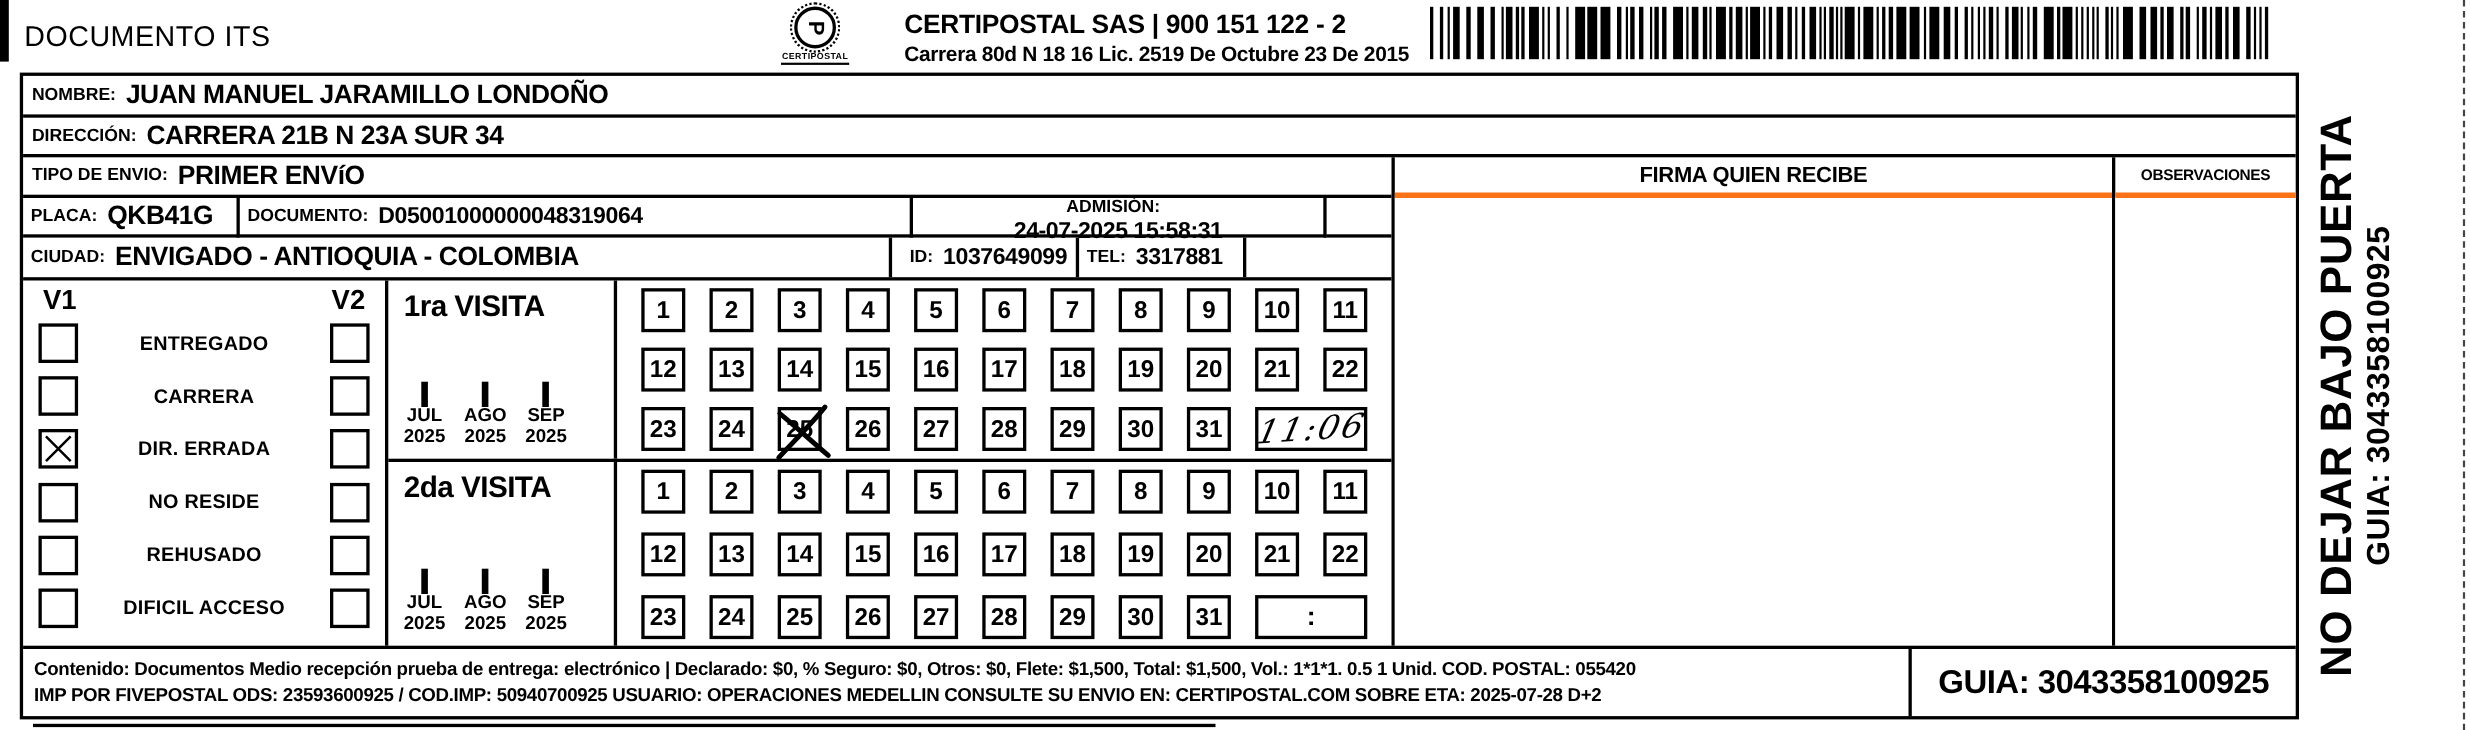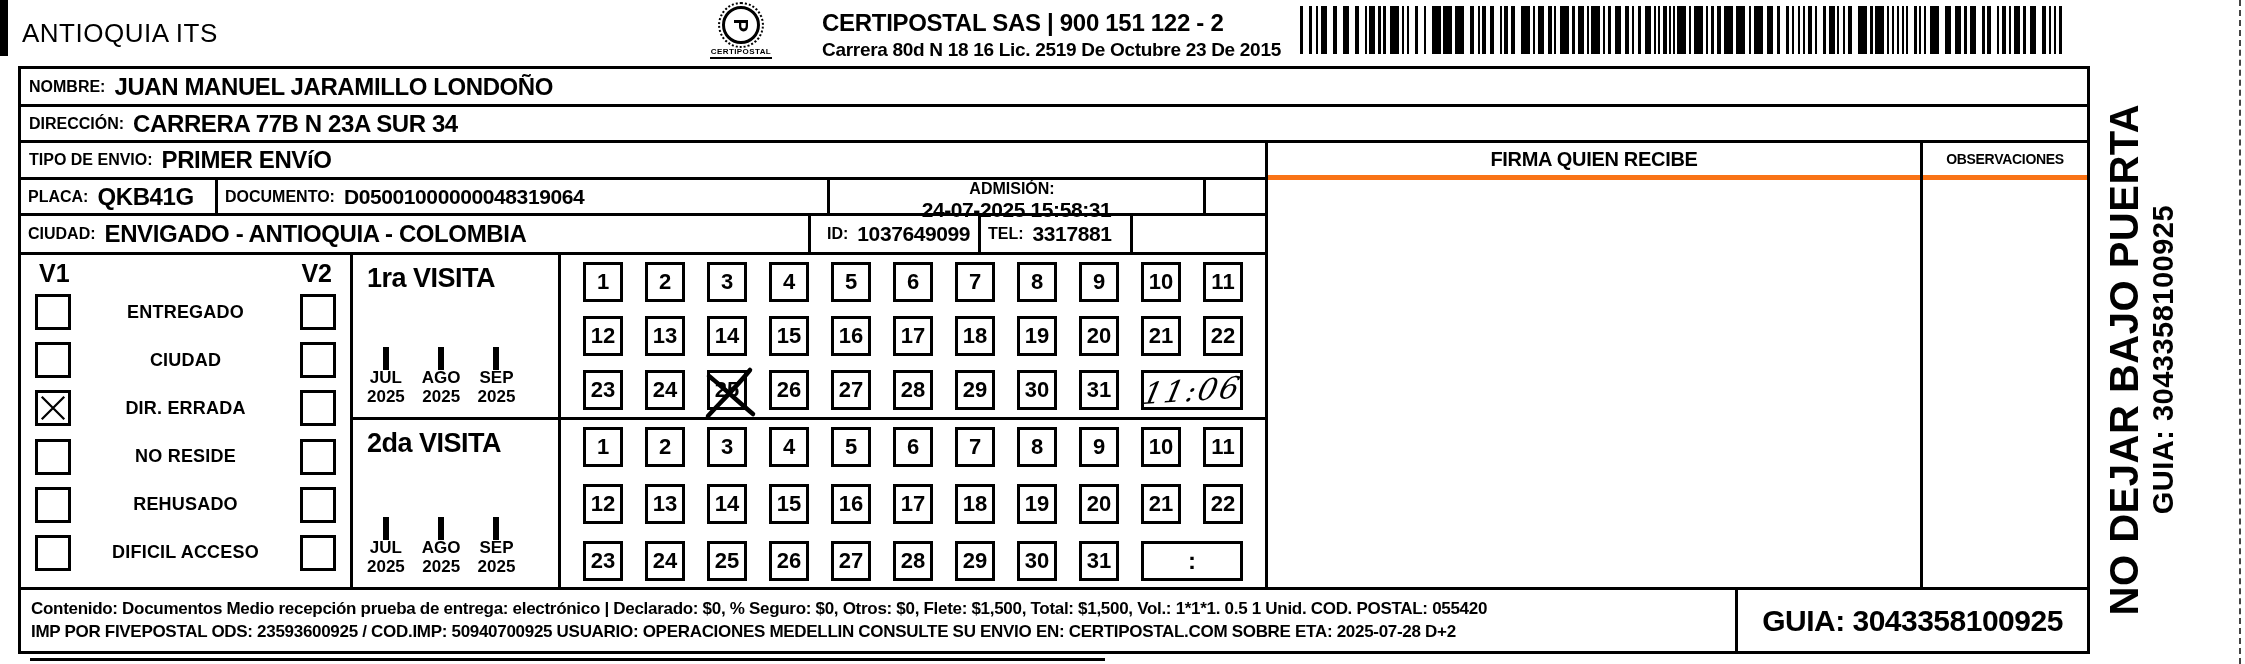--- a/index.html
+++ b/index.html
@@ -102,42 +102,42 @@
   .side-inner { transform: rotate(-90deg); white-space: nowrap; text-align: center; line-height: 1.12; }
   .side1 { font-size: 40px; font-weight: 800; letter-spacing: .5px; }
   .side2 { font-size: 29px; font-weight: 700; letter-spacing: .5px; }
 </style>
 </head>
 <body>
 
 <div class="page">
   <div class="art-topleft"></div>
 
-  <div class="company">ANTIOQUIA ITS</div>
+  <div class="company">DOCUMENTO ITS</div>
   <div class="logo">
     <div class="logo-circle">
         <span class="logo-glyph">P</span>
       </div>
     <div class="logo-cap">CERTIPOSTAL</div>
     <div class="logo-line"></div>
   </div>
   <div class="entity">
     <div class="entity-name">CERTIPOSTAL SAS | 900 151 122 - 2</div>
     <div class="entity-addr">Carrera 80d N 18 16  Lic. 2519 De Octubre 23 De 2015</div>
   </div>
   <div class="barcode"><i style="width:3px;margin-right:6px"></i><i style="width:3px;margin-right:4px"></i><i style="width:2px;margin-right:3px"></i><i style="width:6px;margin-right:6px"></i><i style="width:4px;margin-right:6px"></i><i style="width:6px;margin-right:6px"></i><i style="width:4px;margin-right:6px"></i><i style="width:2px;margin-right:2px"></i><i style="width:6px;margin-right:3px"></i><i style="width:3px;margin-right:2px"></i><i style="width:3px;margin-right:4px"></i><i style="width:9px;margin-right:3px"></i><i style="width:2px;margin-right:3px"></i><i style="width:2px;margin-right:6px"></i><i style="width:3px;margin-right:6px"></i><i style="width:2px;margin-right:6px"></i><i style="width:9px;margin-right:2px"></i><i style="width:9px;margin-right:3px"></i><i style="width:9px;margin-right:6px"></i><i style="width:4px;margin-right:4px"></i><i style="width:2px;margin-right:2px"></i><i style="width:4px;margin-right:4px"></i><i style="width:4px;margin-right:6px"></i><i style="width:2px;margin-right:2px"></i><i style="width:4px;margin-right:3px"></i><i style="width:4px;margin-right:6px"></i><i style="width:9px;margin-right:3px"></i><i style="width:2px;margin-right:3px"></i><i style="width:6px;margin-right:4px"></i><i style="width:4px;margin-right:2px"></i><i style="width:2px;margin-right:4px"></i><i style="width:9px;margin-right:3px"></i><i style="width:3px;margin-right:3px"></i><i style="width:6px;margin-right:3px"></i><i style="width:2px;margin-right:2px"></i><i style="width:9px;margin-right:3px"></i><i style="width:2px;margin-right:3px"></i><i style="width:3px;margin-right:4px"></i><i style="width:6px;margin-right:4px"></i><i style="width:4px;margin-right:3px"></i><i style="width:2px;margin-right:4px"></i><i style="width:3px;margin-right:4px"></i><i style="width:6px;margin-right:3px"></i><i style="width:2px;margin-right:2px"></i><i style="width:2px;margin-right:3px"></i><i style="width:4px;margin-right:2px"></i><i style="width:2px;margin-right:2px"></i><i style="width:2px;margin-right:2px"></i><i style="width:9px;margin-right:3px"></i><i style="width:2px;margin-right:3px"></i><i style="width:9px;margin-right:3px"></i><i style="width:2px;margin-right:3px"></i><i style="width:3px;margin-right:3px"></i><i style="width:4px;margin-right:3px"></i><i style="width:9px;margin-right:3px"></i><i style="width:9px;margin-right:4px"></i><i style="width:2px;margin-right:3px"></i><i style="width:9px;margin-right:4px"></i><i style="width:6px;margin-right:4px"></i><i style="width:3px;margin-right:6px"></i><i style="width:3px;margin-right:3px"></i><i style="width:2px;margin-right:4px"></i><i style="width:2px;margin-right:3px"></i><i style="width:2px;margin-right:3px"></i><i style="width:4px;margin-right:3px"></i><i style="width:2px;margin-right:6px"></i><i style="width:3px;margin-right:3px"></i><i style="width:6px;margin-right:2px"></i><i style="width:2px;margin-right:4px"></i><i style="width:2px;margin-right:3px"></i><i style="width:4px;margin-right:6px"></i><i style="width:9px;margin-right:3px"></i><i style="width:3px;margin-right:2px"></i><i style="width:9px;margin-right:3px"></i><i style="width:2px;margin-right:3px"></i><i style="width:2px;margin-right:3px"></i><i style="width:2px;margin-right:3px"></i><i style="width:2px;margin-right:2px"></i><i style="width:2px;margin-right:6px"></i><i style="width:3px;margin-right:2px"></i><i style="width:2px;margin-right:3px"></i><i style="width:2px;margin-right:4px"></i><i style="width:9px;margin-right:6px"></i><i style="width:6px;margin-right:4px"></i><i style="width:6px;margin-right:3px"></i><i style="width:3px;margin-right:3px"></i><i style="width:6px;margin-right:6px"></i><i style="width:3px;margin-right:2px"></i><i style="width:4px;margin-right:6px"></i><i style="width:2px;margin-right:3px"></i><i style="width:4px;margin-right:3px"></i><i style="width:2px;margin-right:3px"></i><i style="width:6px;margin-right:3px"></i><i style="width:3px;margin-right:4px"></i><i style="width:6px;margin-right:6px"></i><i style="width:4px;margin-right:3px"></i><i style="width:2px;margin-right:3px"></i><i style="width:2px;margin-right:3px"></i><i style="width:3px;margin-right:3px"></i></div>
 
   <div class="form">
     <div class="row r1">
       <span class="lbl">NOMBRE:</span>
       <span class="val">JUAN MANUEL JARAMILLO LONDOÑO</span>
     </div>
     <div class="row r2">
       <span class="lbl">DIRECCIÓN:</span>
-      <span class="val">CARRERA 77B N 23A SUR 34</span>
+      <span class="val">CARRERA 21B N 23A SUR 34</span>
     </div>
     <div class="mid">
       <div class="leftcol">
         <div class="row r3">
           <span class="lbl">TIPO DE ENVIO:</span>
           <span class="val">PRIMER ENVíO</span>
         </div>
         <div class="r4">
           <div class="cell c-placa">
             <span class="lbl">PLACA:</span>
@@ -175,21 +175,21 @@
               <span>V2</span>
             </div>
             <div class="srows" id="status-rows">
                 <div class="srow">
                   <span class="sbox"></span>
                   <span class="slabel">ENTREGADO</span>
                   <span class="sbox"></span>
                 </div>
                 <div class="srow">
                   <span class="sbox"></span>
-                  <span class="slabel">CIUDAD</span>
+                  <span class="slabel">CARRERA</span>
                   <span class="sbox"></span>
                 </div>
                 <div class="srow">
                   <span class="sbox">
                     <svg class="boxmark" viewBox="0 0 40 40">
                       <path d="M5 5 L35 35 M35 5 L5 35" stroke="#000" stroke-width="3" fill="none"></path>
                     </svg>
                   </span>
                   <span class="slabel">DIR. ERRADA</span>
                   <span class="sbox"></span>

